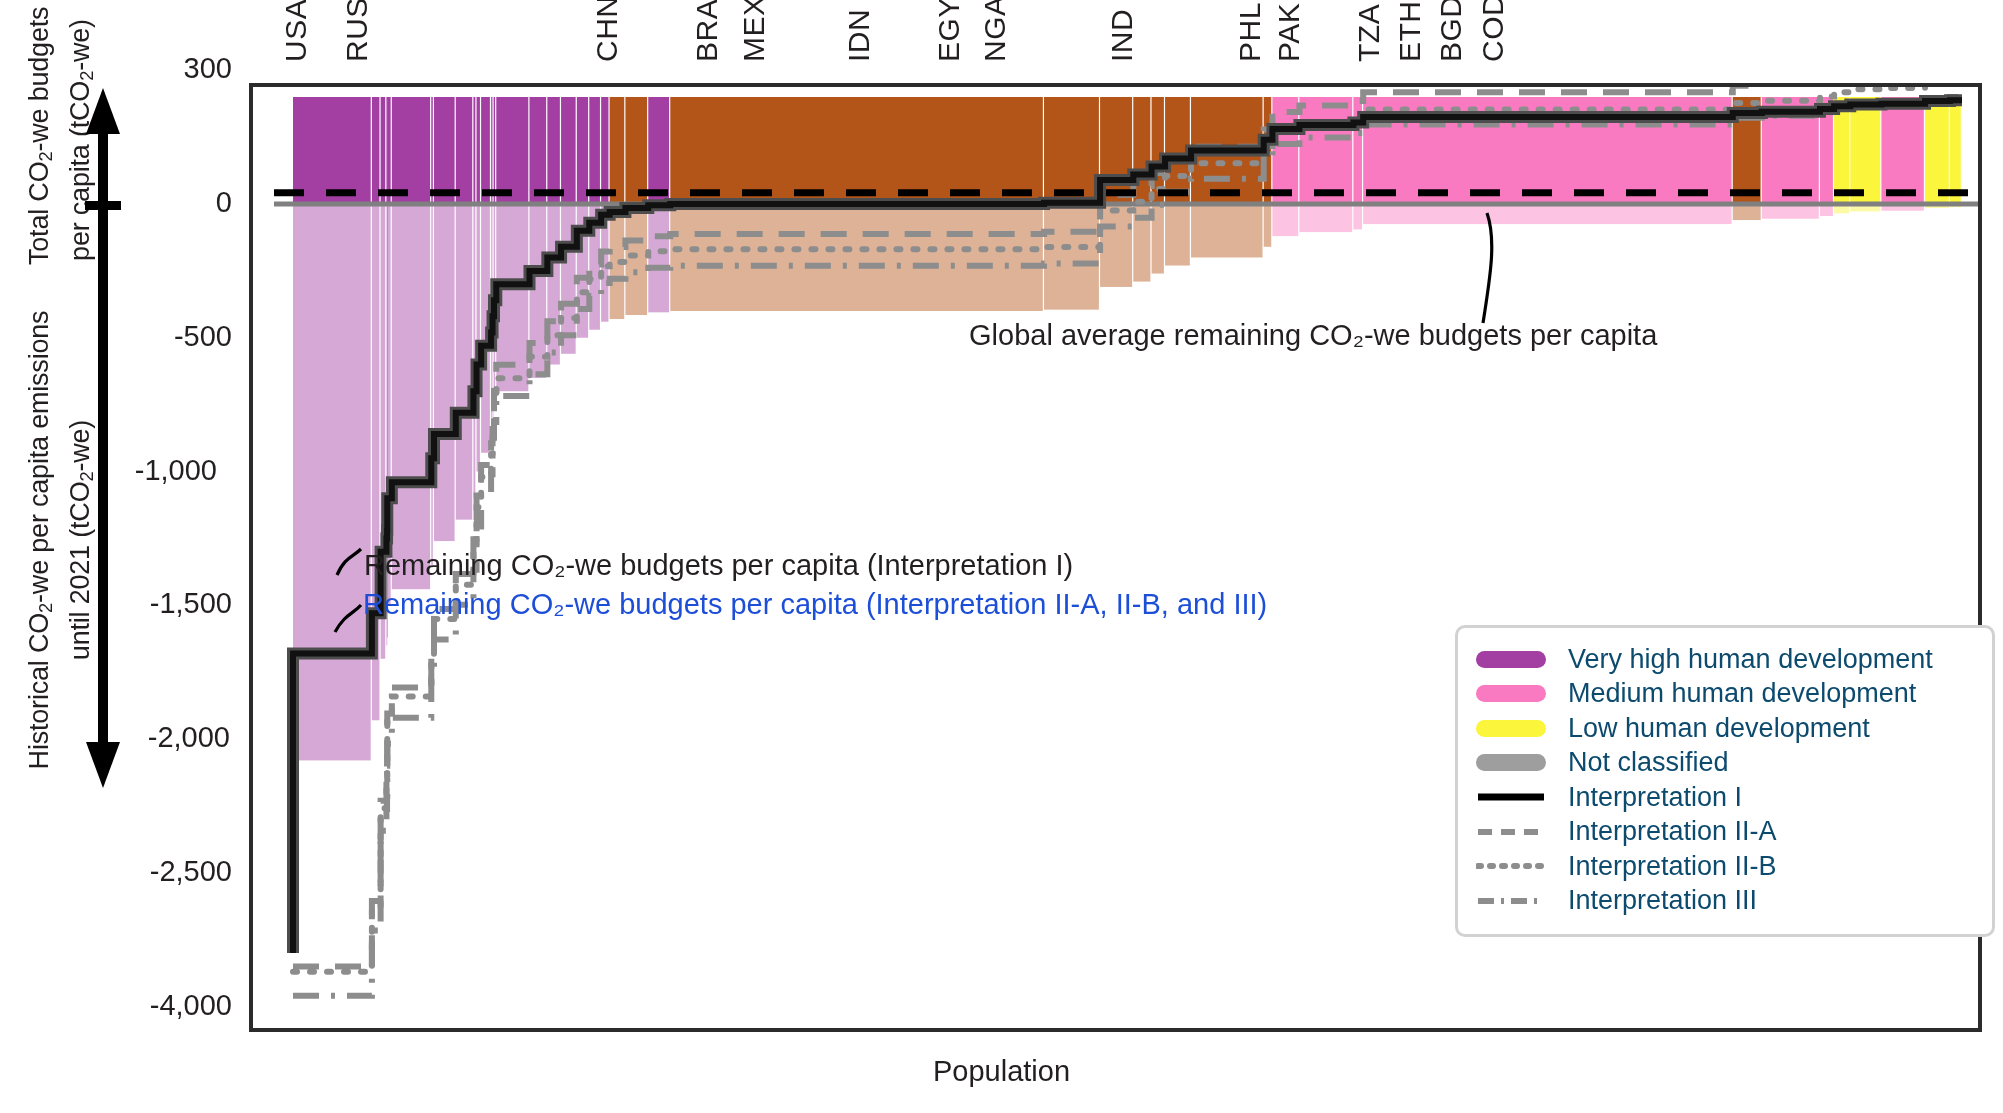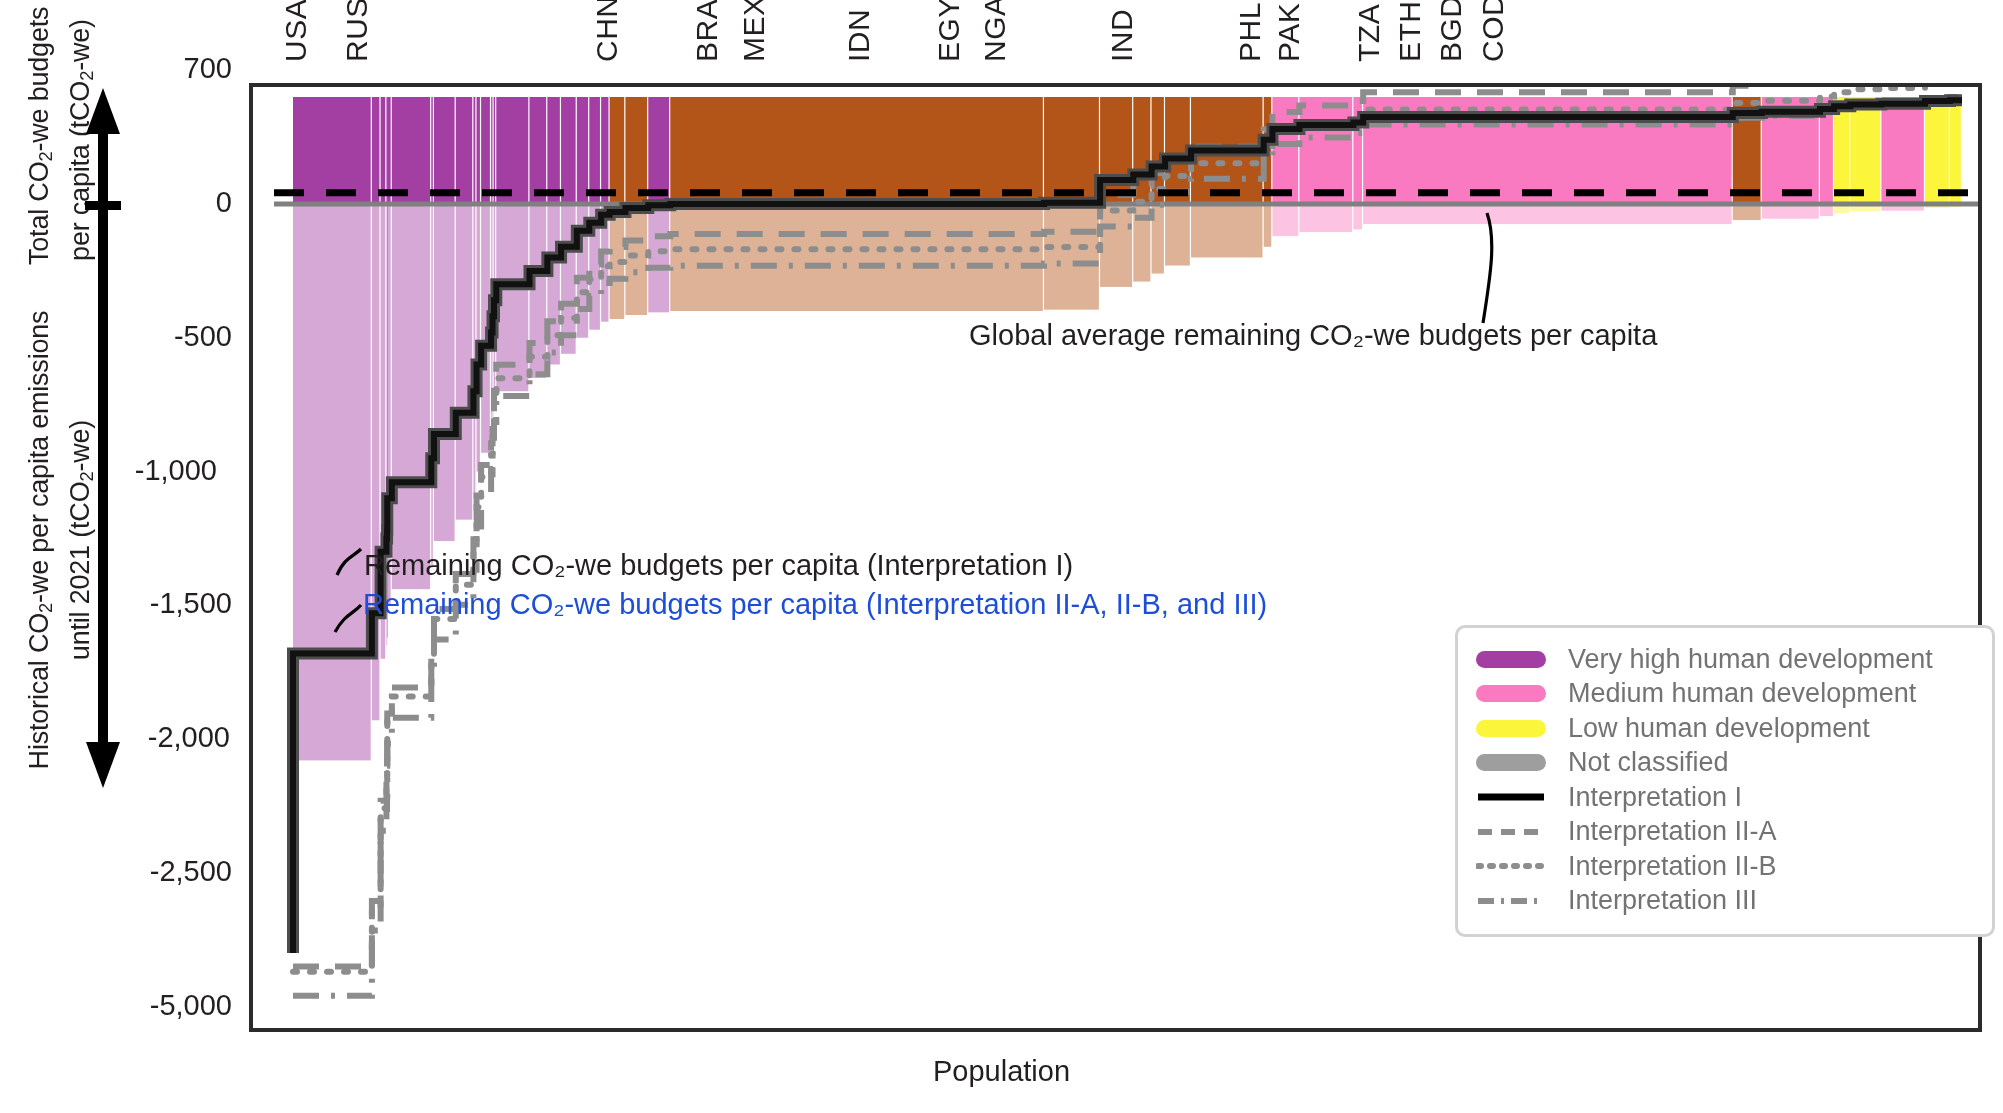--- a/index.html
+++ b/index.html
@@ -89,21 +89,21 @@
     width:540px;
     background:#ffffff;
     border:3px solid #d2d2d2;
     border-radius:10px;
     padding:14px 18px 16px 18px;
     box-sizing:border-box;
   }
   .legrow{display:flex;align-items:center;height:34.5px;}
   .legkey{width:78px;flex:0 0 78px;display:flex;align-items:center;justify-content:flex-start;}
   .swatch{width:70px;height:17px;border-radius:9px;display:block;}
-  .legtxt{font-size:27px;color:#737373;white-space:nowrap;padding-left:14px;}
+  .legtxt{font-size:27px;color:#0c4a6e;white-space:nowrap;padding-left:14px;}
 </style>
 </head>
 <body>
 
 <div id="root">
 
   <div class="ytitle two" style="left:22px;top:265px;width:250px;">
     <span>Total CO<sub>2</sub>-we budgets</span><br>
     <span>per capita (tCO<sub>2</sub>-we)</span>
   </div>
@@ -115,42 +115,42 @@
 
   <svg id="arrowwrap" viewBox="0 0 36 700" preserveAspectRatio="none" aria-hidden="true">
     <polygon points="18,0 35,46 1,46" fill="#000"></polygon>
     <polygon points="18,700 35,654 1,654" fill="#000"></polygon>
     <rect x="13" y="40" width="10" height="622" fill="#000"></rect>
     <rect x="0" y="113" width="36" height="9" fill="#000"></rect>
   </svg>
 
   <div id="yticks">
       <div class="ytick" style="left: 0px; top: 70.25px; width: 232px;">
-        <span style="right: 0px;">700</span>
+        <span style="right: 0px;">300</span>
       </div>
       <div class="ytick" style="left: 0px; top: 204px; width: 232px;">
         <span style="right: 0px;">0</span>
       </div>
       <div class="ytick" style="left: 0px; top: 337.75px; width: 232px;">
         <span style="right: 0px;">-500</span>
       </div>
       <div class="ytick" style="left: 0px; top: 471.5px; width: 232px;">
         <span style="right: 15px;">-1,000</span>
       </div>
       <div class="ytick" style="left: 0px; top: 605.25px; width: 232px;">
         <span style="right: 0px;">-1,500</span>
       </div>
       <div class="ytick" style="left: 0px; top: 739px; width: 232px;">
         <span style="right: 2px;">-2,000</span>
       </div>
       <div class="ytick" style="left: 0px; top: 872.75px; width: 232px;">
         <span style="right: 0px;">-2,500</span>
       </div>
       <div class="ytick" style="left: 0px; top: 1006.5px; width: 232px;">
-        <span style="right: 0px;">-5,000</span>
+        <span style="right: 0px;">-4,000</span>
       </div>
     </div>
 
   <div id="clabels">
       <div class="clab" style="left: 279px; top: 62px;">USA</div>
       <div class="clab" style="left: 340px; top: 62px;">RUS</div>
       <div class="clab" style="left: 590px; top: 62px;">CHN</div>
       <div class="clab" style="left: 690px; top: 62px;">BRA</div>
       <div class="clab" style="left: 737px; top: 62px;">MEX</div>
       <div class="clab" style="left: 842px; top: 62px;">IDN</div>

